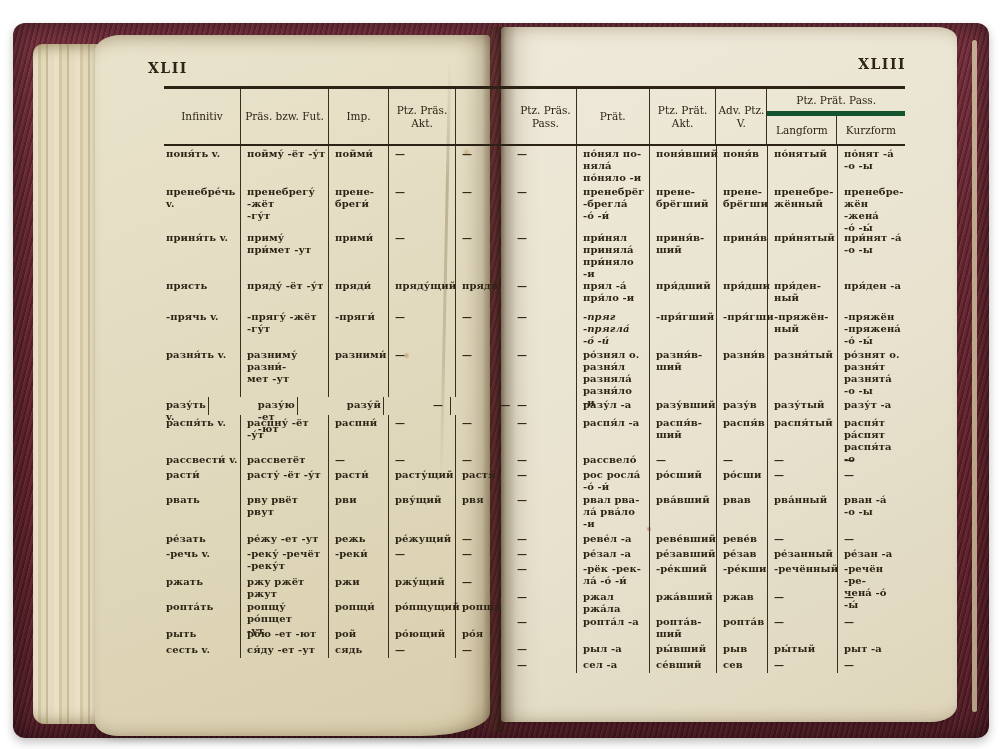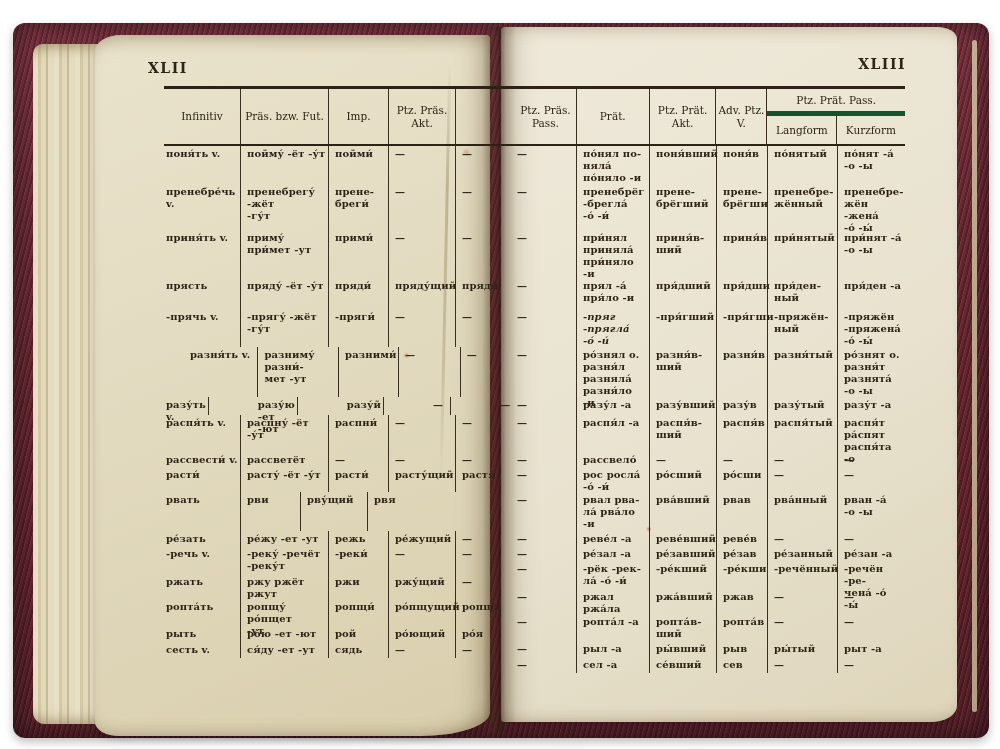--- a/index.html
+++ b/index.html
@@ -130,21 +130,21 @@
         <div class="cell" style="width: 60px;">прядя́</div>
       </div>
       <div class="trow" style="height: 38px;">
         <div class="cell first csep" style="width: 77px;">-прячь v.</div>
         <div class="cell csep" style="width: 88px;">-прягу́ -жёт -гу́т</div>
         <div class="cell csep" style="width: 60px;">-пряги́</div>
         <div class="cell csep" style="width: 67px;">—</div>
         <div class="cell" style="width: 60px;">—</div>
       </div>
       <div class="trow" style="height: 50px;">
-        <div class="cell first csep" style="width: 77px; margin-left: 24px;">разня́ть v.</div>
+        <div class="cell first csep" style="width: 77px;">разня́ть v.</div>
         <div class="cell csep" style="width: 88px;">разниму́ разни́-
 мет -ут</div>
         <div class="cell csep" style="width: 60px;">разними́</div>
         <div class="cell csep" style="width: 67px;">—</div>
         <div class="cell" style="width: 60px;">—</div>
       </div>
       <div class="trow" style="height: 18px; gap: 43px;">
         <div class="cell first csep" style="width: 77px;">разу́ть v.</div>
         <div class="cell csep" style="width: 88px;">разу́ю -ет -ют</div>
         <div class="cell csep" style="width: 60px;">разу́й</div>
@@ -167,20 +167,21 @@
       </div>
       <div class="trow" style="height: 25px;">
         <div class="cell first csep" style="width: 77px;">расти́</div>
         <div class="cell csep" style="width: 88px;">расту́ -ёт -у́т</div>
         <div class="cell csep" style="width: 60px;">расти́</div>
         <div class="cell csep" style="width: 67px;">расту́щий</div>
         <div class="cell" style="width: 60px;">растя́</div>
       </div>
       <div class="trow" style="height: 39px;">
         <div class="cell first csep" style="width: 77px;">рвать</div>
+        <div class="cell csep" style="width: 88px;">рву рвёт рвут</div>
         <div class="cell csep" style="width: 60px;">рви</div>
         <div class="cell csep" style="width: 67px;">рву́щий</div>
         <div class="cell" style="width: 60px;">рвя</div>
       </div>
       <div class="trow" style="height: 15px;">
         <div class="cell first csep" style="width: 77px;">ре́зать</div>
         <div class="cell csep" style="width: 88px;">ре́жу -ет -ут</div>
         <div class="cell csep" style="width: 60px;">режь</div>
         <div class="cell csep" style="width: 67px;">ре́жущий</div>
         <div class="cell" style="width: 60px;">—</div>

